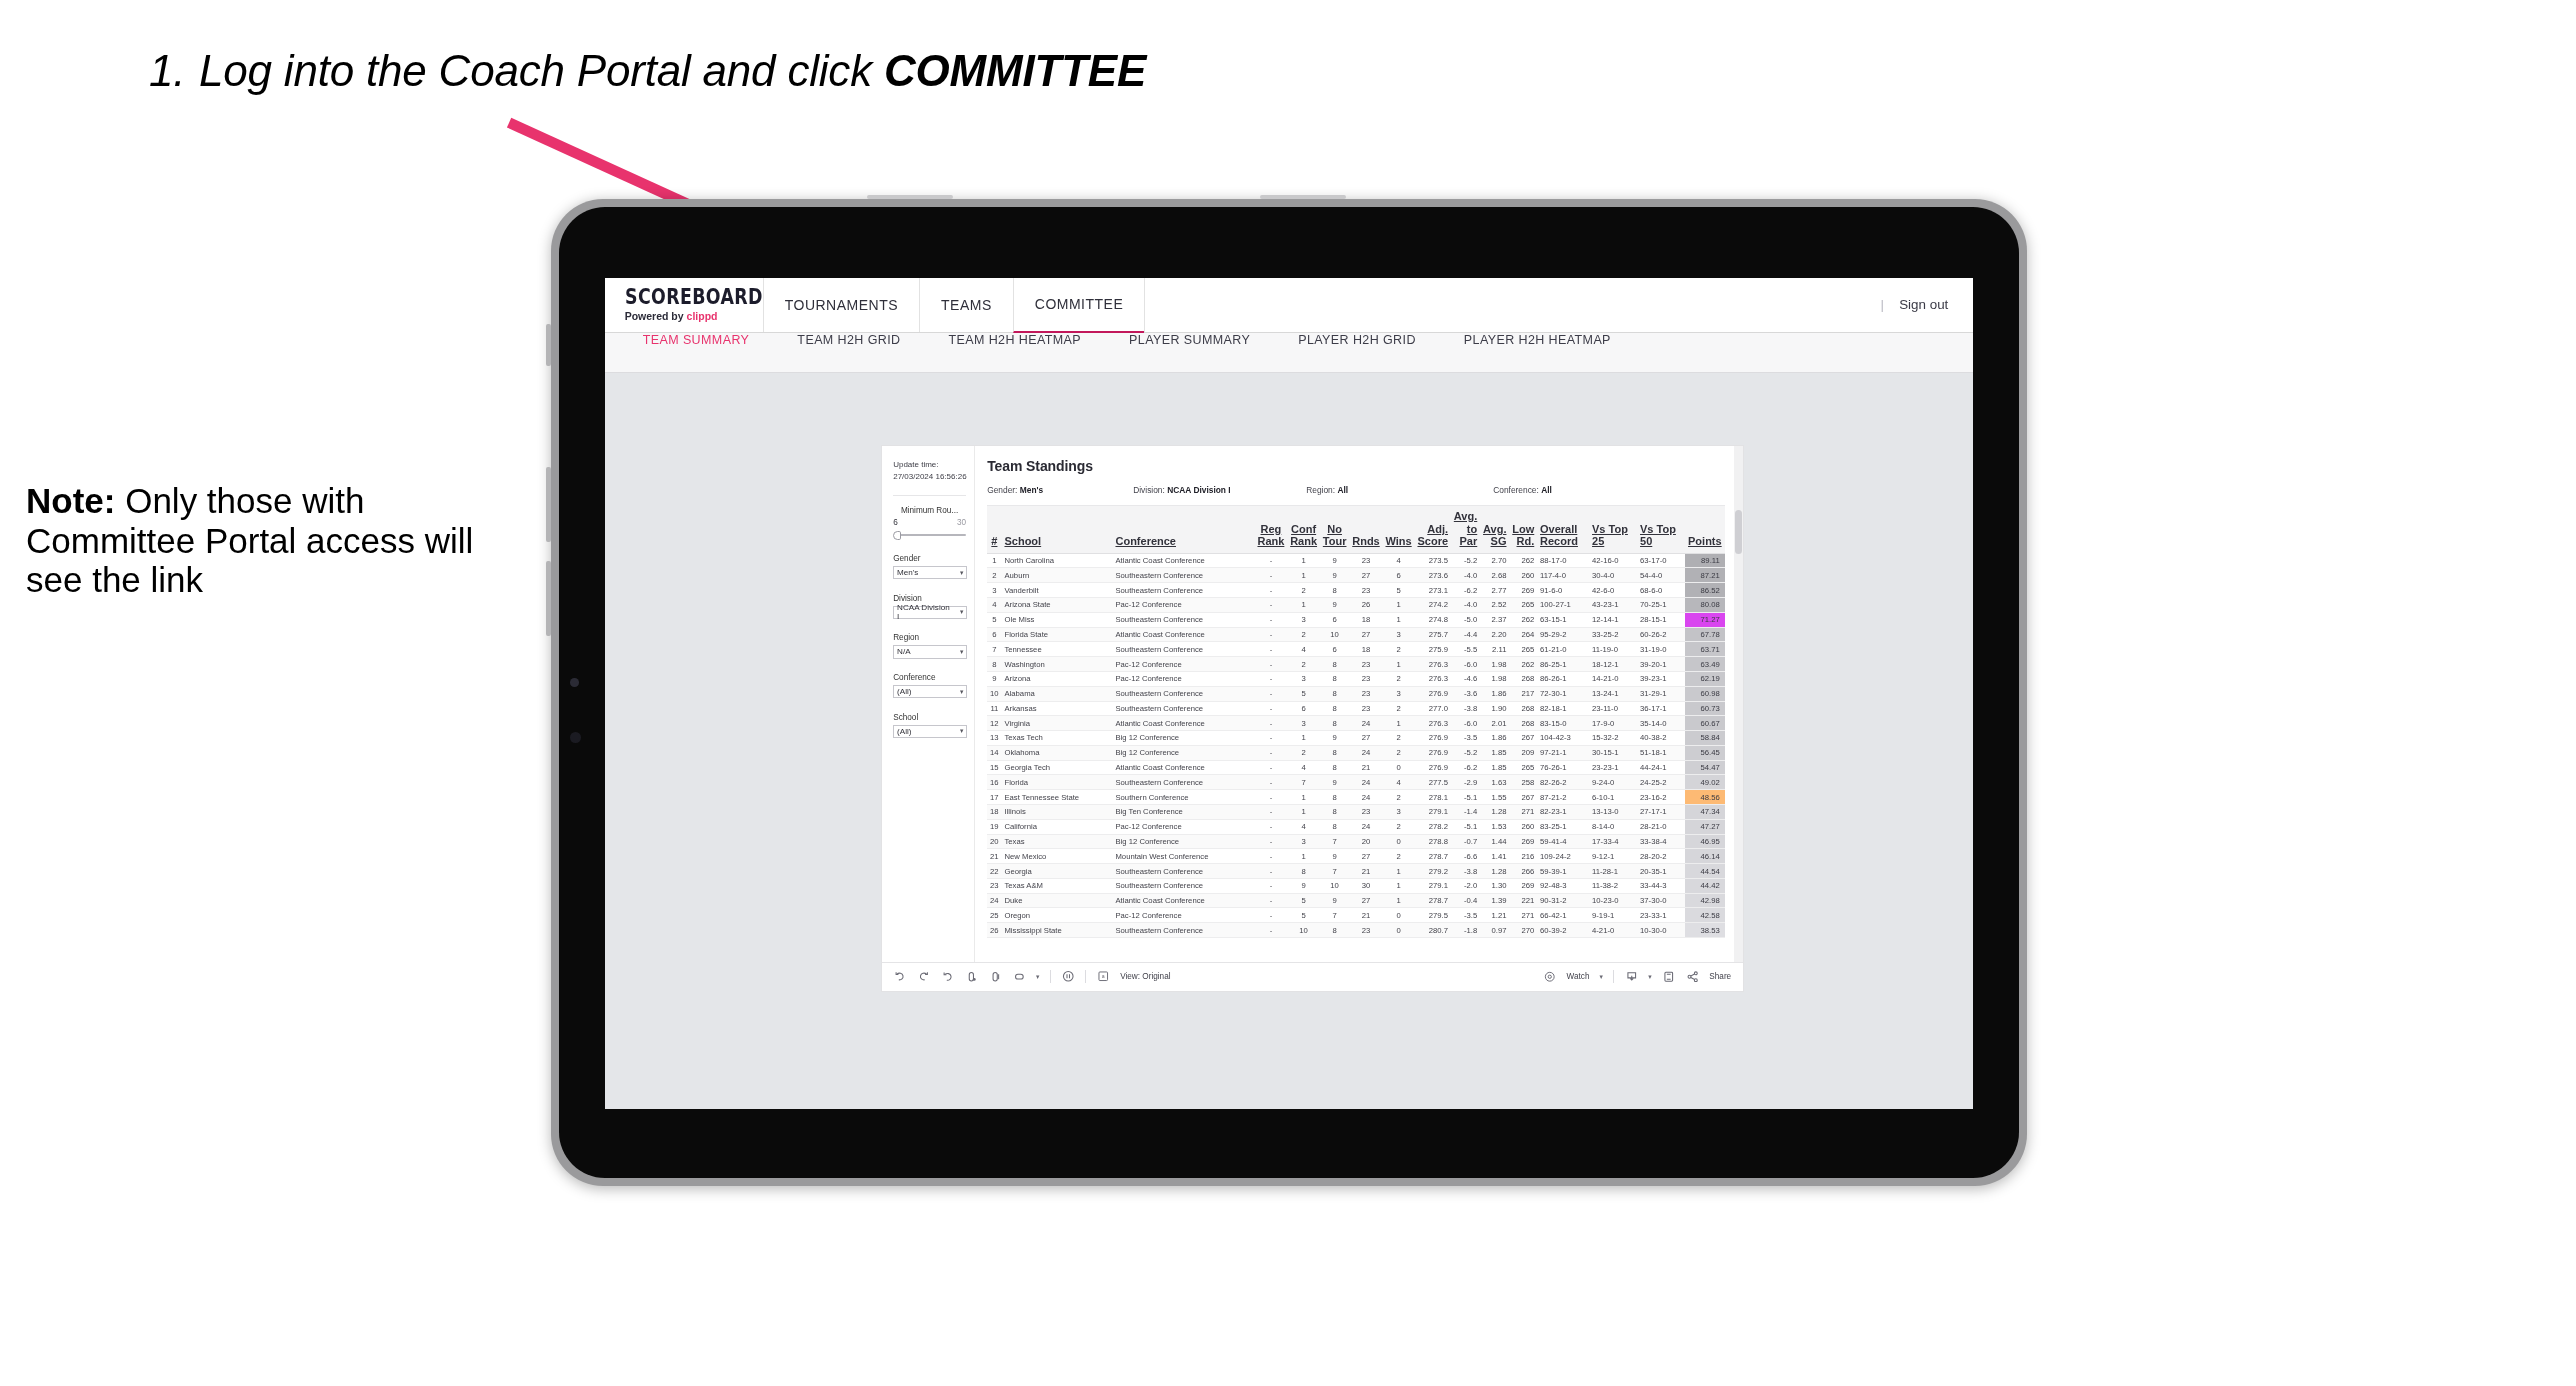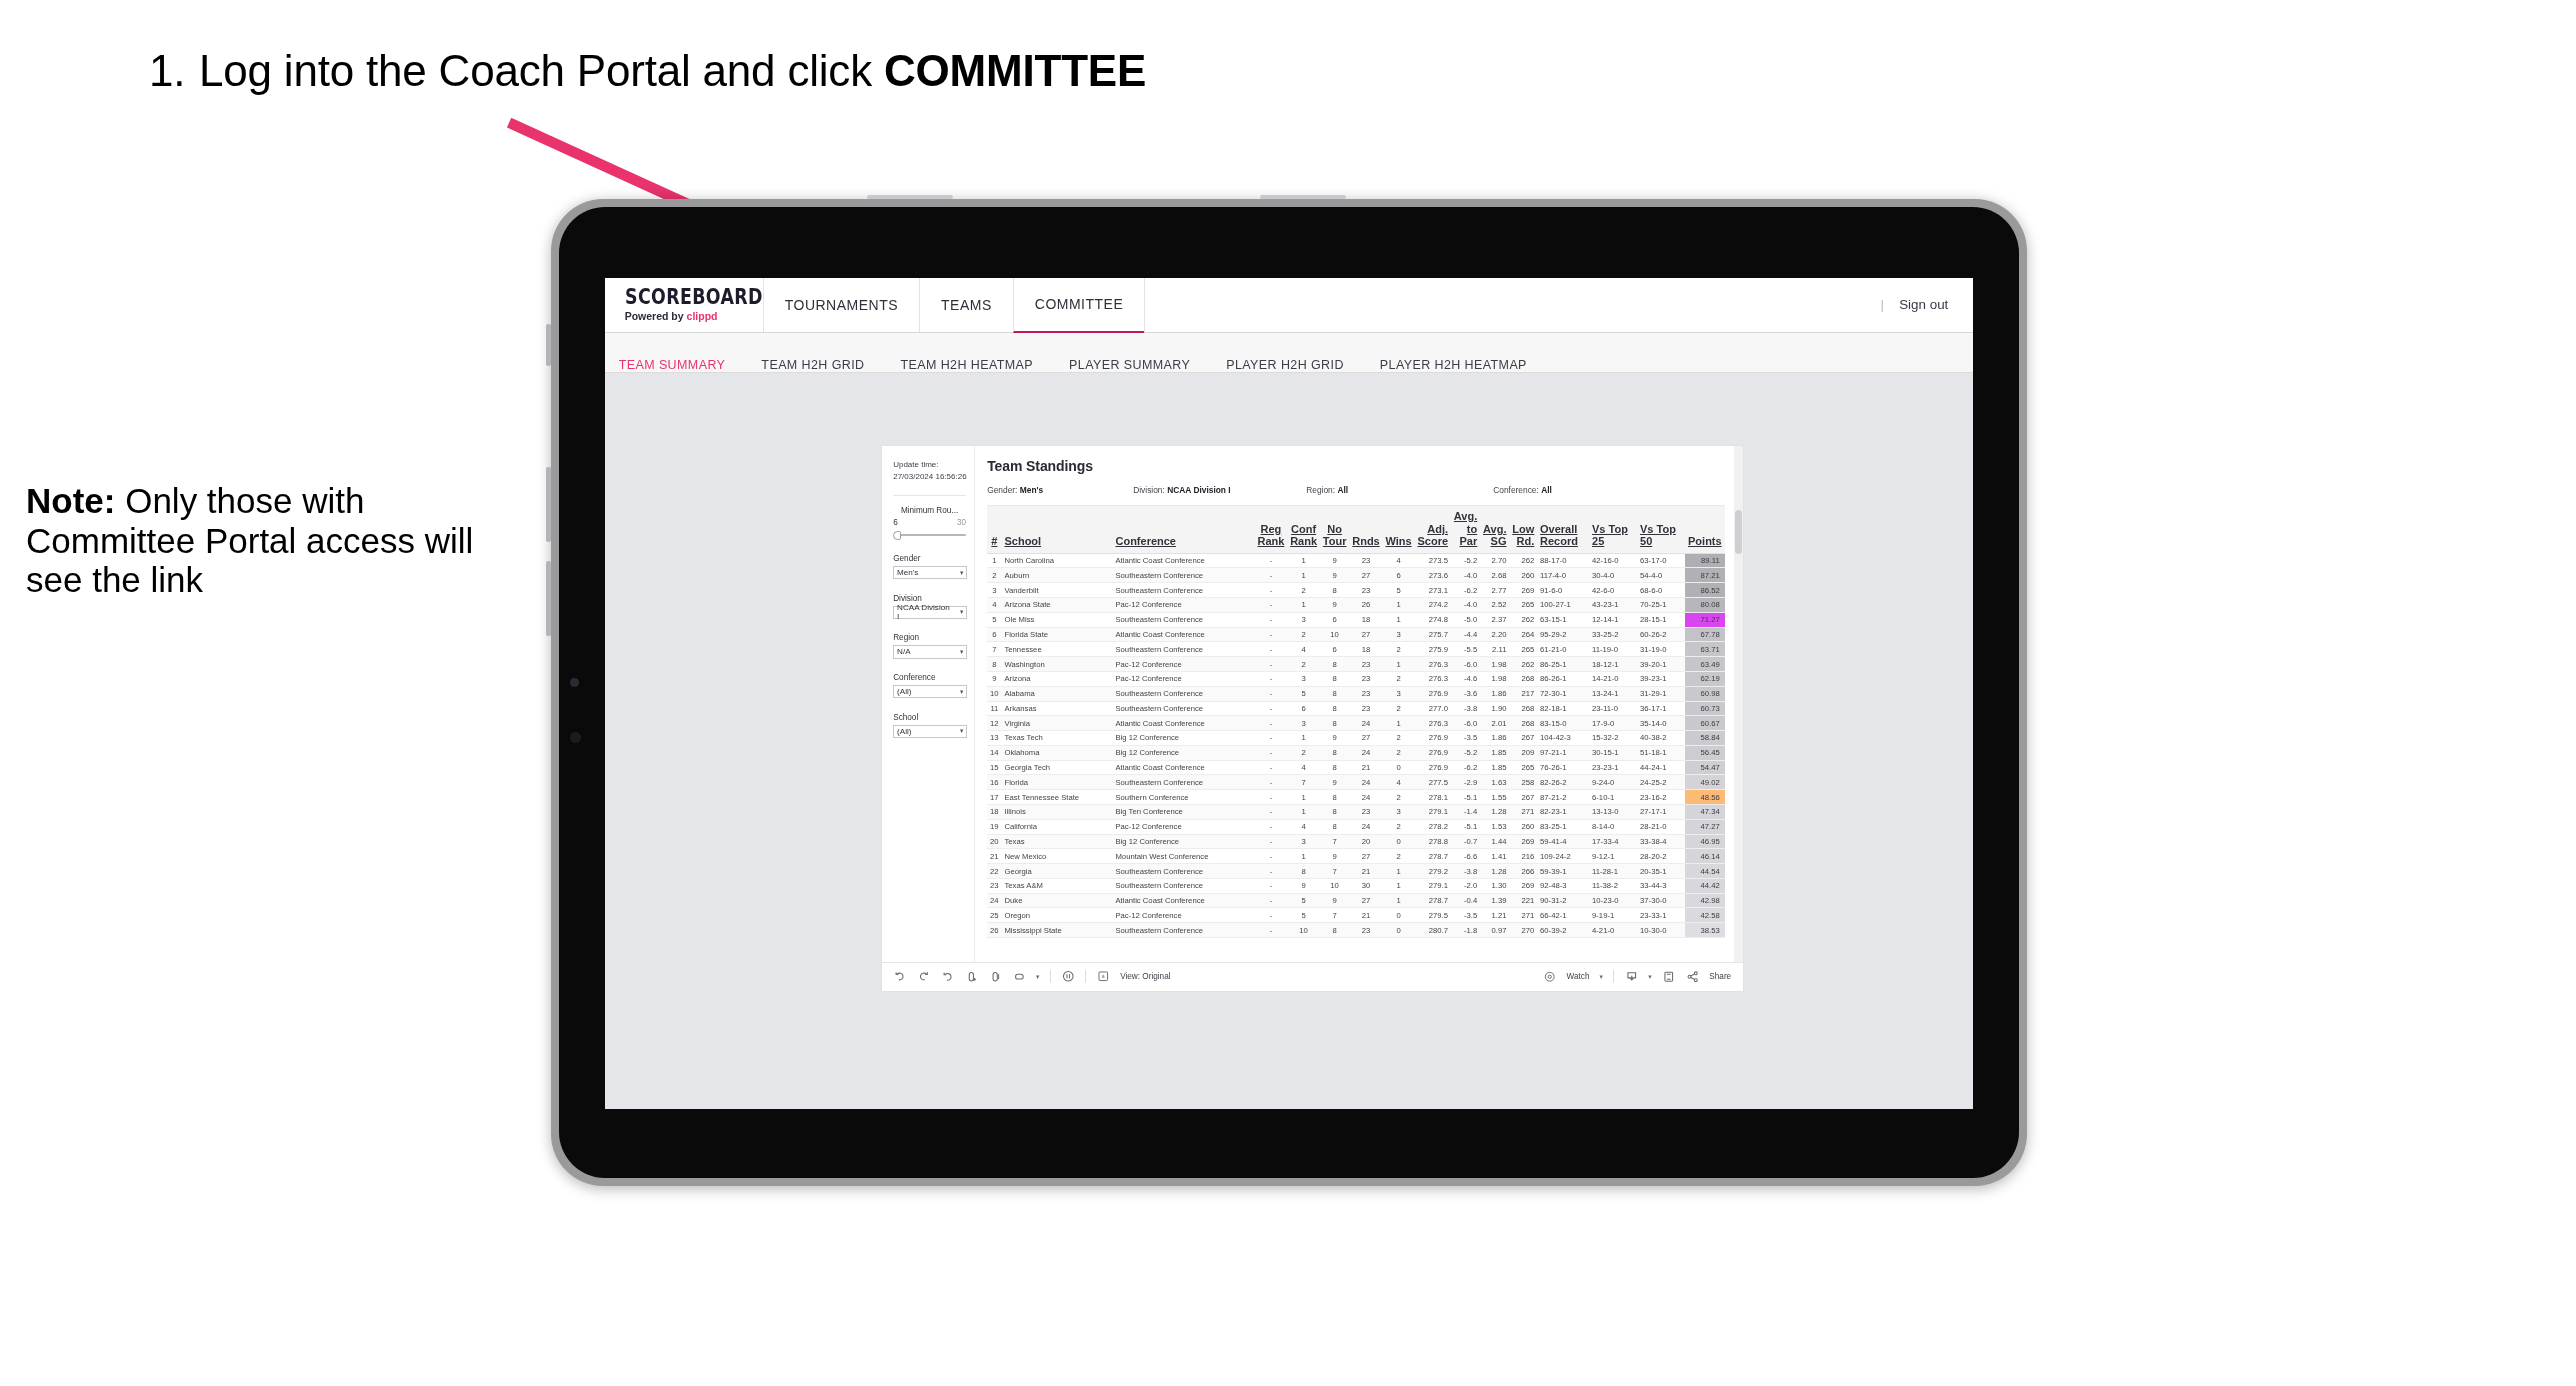--- a/index.html
+++ b/index.html
@@ -12,20 +12,21 @@
   }
 
   
   #instruction {
     position: absolute;
     left: 149px; top: 46px;
     font-size: 44px;
     color: #000;
     letter-spacing: -0.2px;
     white-space: nowrap;
+    font-style: italic;
   }
   #instruction .num { display:inline-block; width: 50px; }
   #instruction .bold { font-weight: bold; }
 
   #note {
     position: absolute;
     left: 26px; top: 481px;
     width: 499px;
     font-size: 35px;
     line-height: 1.13;
@@ -132,23 +133,23 @@
     padding-right: 25px; font-size: 13.4px; color: #3a3a46;
   }
   #signout-wrap .divider { color: #b9b9c2; }
   #signout { cursor: pointer; }
 
   
   #subnav {
     height: 40px;
     background: #f7f7f8;
     border-bottom: 1px solid #dcdcdf;
-    display: flex; align-items: flex-end;
-    padding-left: 14px;
-    gap: 36px;
+    display: flex; align-items: flex-start;
+    padding-left: 38px;
+    gap: 48px;
   }
   .sub-item {
     font-size: 12.5px;
     letter-spacing: 0.4px;
     color: #3c3c48;
     cursor: pointer;
     white-space: nowrap;
   }
   .sub-item.active { color: #e8336d; }
 

